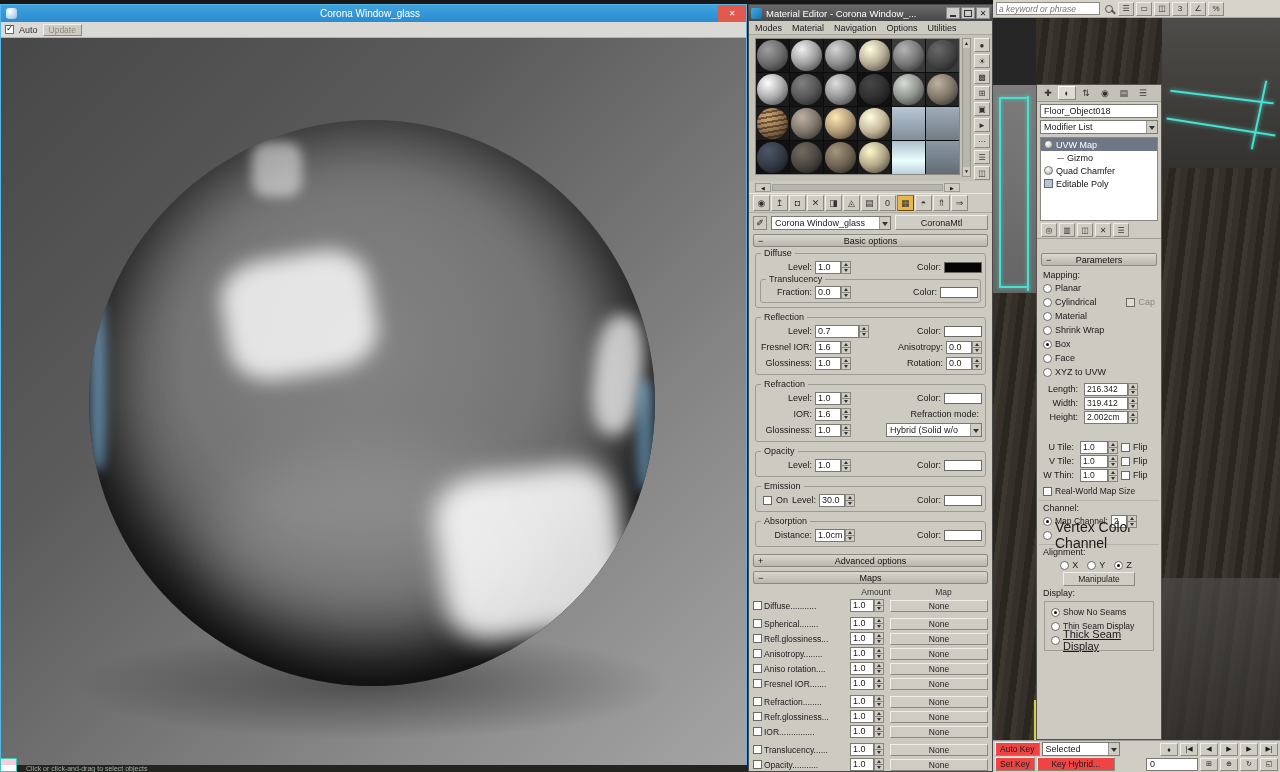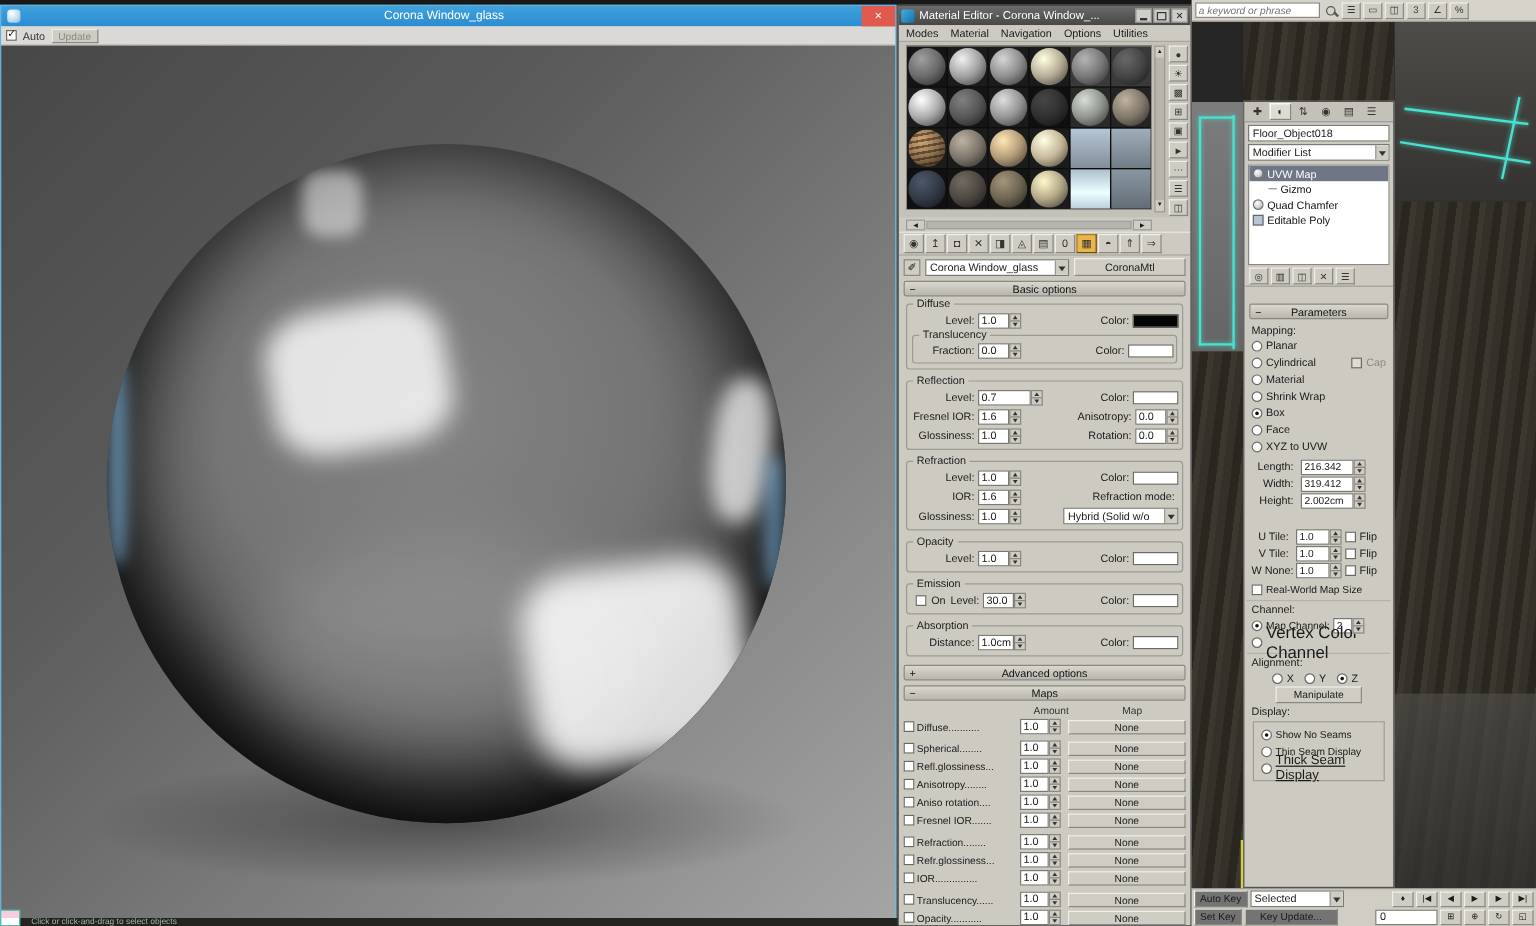--- a/index.html
+++ b/index.html
@@ -122,21 +122,21 @@
   .cp-row{display:flex;align-items:center;height:14px;font-size:9px;gap:3px;padding:0 4px;}
   .cp-row .spinner .sv{font-size:8.5px;}
   .cpbtn{height:14px;background:#cfccc4;border:1px solid;border-color:#efeee9 #8a8880 #8a8880 #efeee9;font-size:8.5px;display:flex;align-items:center;justify-content:center;white-space:nowrap;overflow:hidden;}
   #align-buttons{display:grid;grid-template-columns:1fr 1fr;gap:3px;margin:2px 6px;}
   .disp-box{border:1px solid #a09d95;margin:2px 5px;padding:3px 2px;}
   .seclab{padding:2px 4px 1px;font-size:9px;}
 
   
   .bbar{position:absolute;left:993px;top:740px;width:287px;height:32px;background:#d0cdc5;border-top:1px solid #999;padding:1px 2px;display:flex;flex-direction:column;gap:1px;z-index:4;}
   .brow{display:flex;align-items:center;gap:2px;height:15px;}
-  .bbtn{height:14px;background:#737373;border:1px solid;border-color:#efeee9 #8a8880 #8a8880 #efeee9;font-size:8.5px;display:inline-flex;align-items:center;padding:0 4px;white-space:nowrap;flex:none;}
+  .bbtn{height:14px;background:#ef4444;border:1px solid;border-color:#efeee9 #8a8880 #8a8880 #efeee9;font-size:8.5px;display:inline-flex;align-items:center;padding:0 4px;white-space:nowrap;flex:none;}
   .tbtn{width:18px;height:13px;font-size:7px;display:inline-flex;align-items:center;justify-content:center;background:#cfccc4;border:1px solid;border-color:#efeee9 #8a8880 #8a8880 #efeee9;flex:none;}
   .frame-field{width:52px;height:13px;background:#fff;border:1px solid #7a7a72;font-size:9px;display:flex;align-items:center;padding:0 3px;flex:none;}
 
   
   .bstrip{position:absolute;left:0;top:765px;width:748px;height:7px;background:#23231f;z-index:3;overflow:hidden;}
   .bstrip span{display:block;margin-left:26px;font-size:7px;line-height:8px;color:#9fb5a8;}
   .mini{position:absolute;left:0;top:758px;width:17px;height:14px;border:1px solid #3ec8b8;z-index:5;display:flex;flex-direction:column;}
   .mini .p{flex:1;background:#f6cedd;}
   .mini .w{flex:1;background:#fff;}
 </style>
@@ -819,21 +819,21 @@
             <span class="sv" style="width:28px">1.0</span>
             <span class="sar">
               <i class="up"></i>
               <i class="dn"></i>
             </span>
           </span>
         <span class="cb"></span>
         <span>Flip</span>
       </div>
       <div class="cp-row">
-        <span class="lab" style="width:34px">W None:</span>
+        <span class="lab" style="width:34px">W Thin:</span>
         <span class="spinner">
             <span class="sv" style="width:28px">1.0</span>
             <span class="sar">
               <i class="up"></i>
               <i class="dn"></i>
             </span>
           </span>
         <span class="cb"></span>
         <span>Flip</span>
       </div>
@@ -903,21 +903,21 @@
       <span id="transport" style="display:flex;gap:2px">
           <span class="tbtn">|◀</span>
           <span class="tbtn">◀</span>
           <span class="tbtn">▶</span>
           <span class="tbtn">▶</span>
           <span class="tbtn">▶|</span>
         </span>
     </div>
     <div class="brow">
       <span class="bbtn">Set Key</span>
-      <span class="bbtn" style="width:78px;justify-content:center">Key Update...</span>
+      <span class="bbtn" style="width:78px;justify-content:center">Key Hybrid...</span>
       <span class="flex1"></span>
       <span class="frame-field">0</span>
       <span id="nav-icons" style="display:flex;gap:2px">
           <span class="tbtn">⊞</span>
           <span class="tbtn">⊕</span>
           <span class="tbtn">↻</span>
           <span class="tbtn">◱</span>
         </span>
     </div>
   </div>

